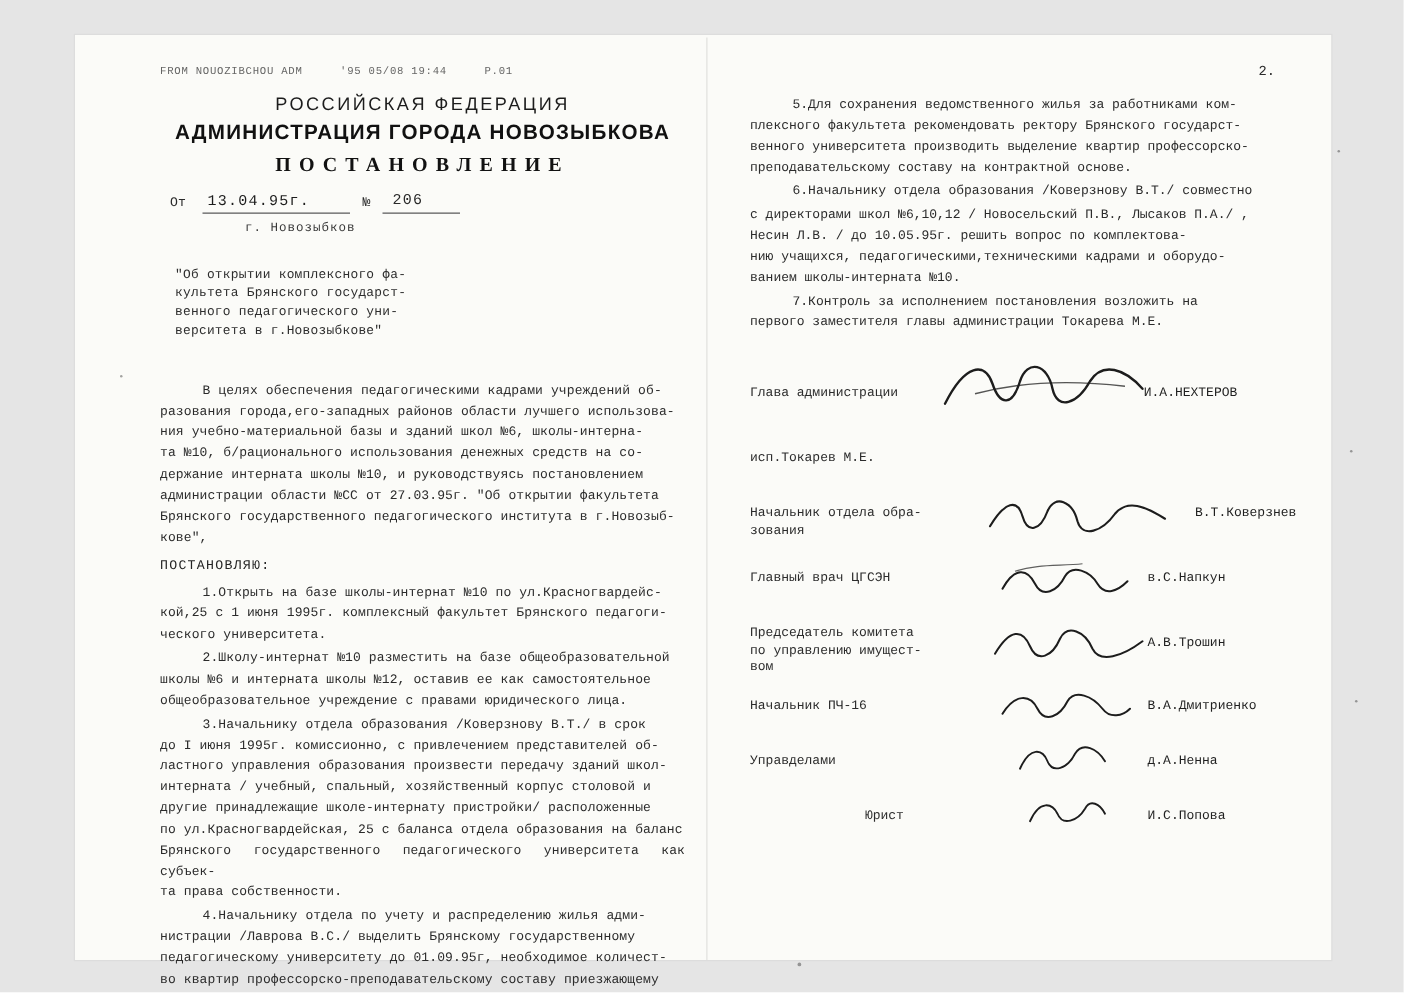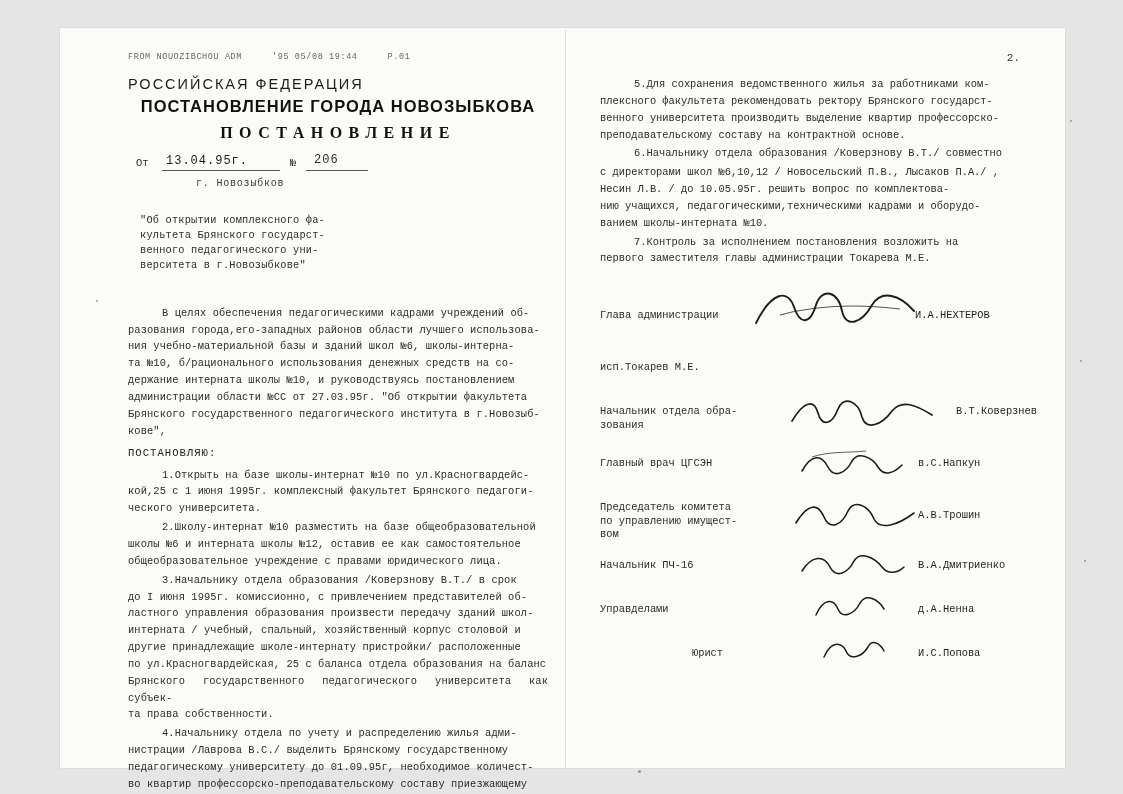--- a/index.html
+++ b/index.html
@@ -64,20 +64,21 @@
     letter-spacing: 0.6px;
     color: #4b4b4b;
     display: flex;
     gap: 30px;
     margin-bottom: 14px;
     opacity: 0.85;
   }
 
   
   .title-rf {
+    text-align: center;
     font-size: 14.5px;
     letter-spacing: 2.0px;
     color: #1c1c1c;
     margin: 2px 0 5px 0;
     font-family: "Liberation Sans", sans-serif;
   }
   .title-admin {
     text-align: center;
     font-size: 16.5px;
     font-weight: bold;
@@ -237,21 +238,21 @@
 
   <div class="col-left">
 
     <div class="fax-header">
       <span>FROM NOUOZIBCHOU ADM</span>
       <span>'95 05/08 19:44</span>
       <span>P.01</span>
     </div>
 
     <div class="title-rf">РОССИЙСКАЯ ФЕДЕРАЦИЯ</div>
-    <div class="title-admin">ПОСТАНОВЛЕНИЕ ГОРОДА НОВОЗЫБКОВА</div>
+    <div class="title-admin">АДМИНИСТРАЦИЯ ГОРОДА НОВОЗЫБКОВА</div>
     <div class="title-post">ПОСТАНОВЛЕНИЕ</div>
 
     <div class="dateline">
       <span class="lbl-ot">От</span>
       <span class="date-val">13.04.95г.</span>
       <span class="rule1"></span>
       <span class="lbl-no">№</span>
       <span class="no-val">206</span>
       <span class="rule2"></span>
     </div>

